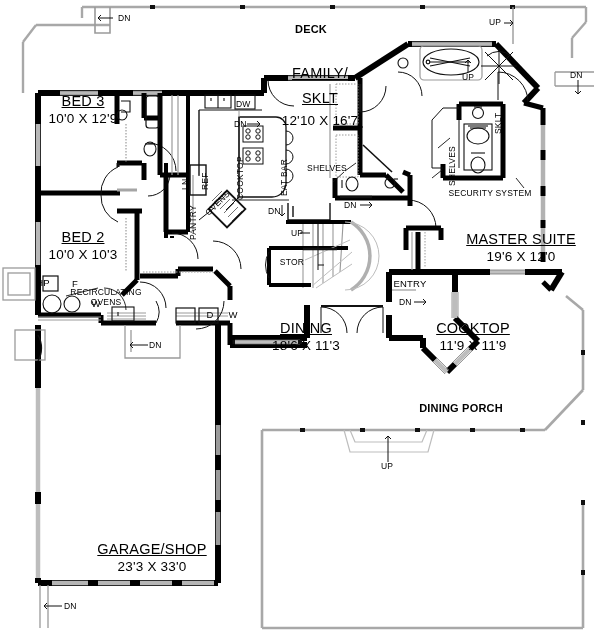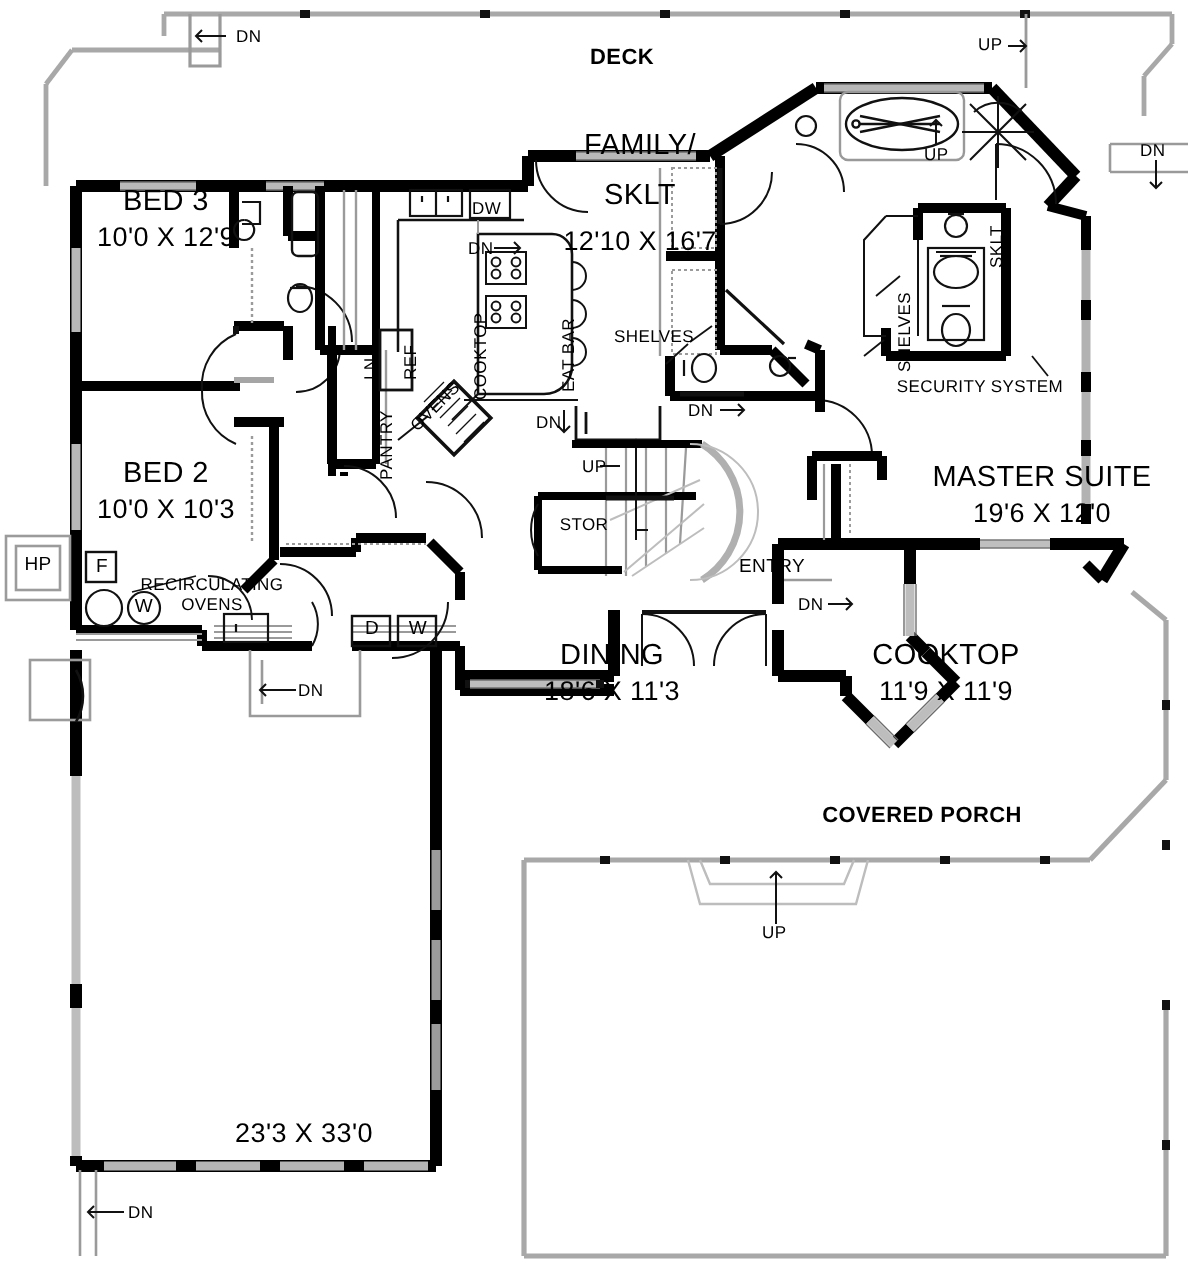--- a/index.html
+++ b/index.html
@@ -1,23 +1,23 @@
 <!DOCTYPE html>
 <html><head>
 <meta charset="utf-8">
 <style>
   html,body{margin:0;padding:0;background:#ffffff;}
   body{font-family:"Liberation Sans", sans-serif;}
   #plan{position:relative;width:600px;height:632px;background:#ffffff;overflow:hidden;}
   #plan svg{position:absolute;left:0;top:0;}
   .lbl{position:absolute;color:#000;font-family:"Liberation Sans",sans-serif;white-space:nowrap;letter-spacing:.2px;}
-  .room-name{font-size:14.5px;text-align:center;}
+  .room-name{font-size:14.5px;text-align:center;text-decoration:underline;}
   .room-dim{font-size:13.5px;text-align:center;}
   .tiny{font-size:8.5px;}
-  .small{font-size:9.5px;}
+  .small{font-size:9.5px;margin-left:24px;}
   .med{font-size:11px;font-weight:bold;}
   .ctr{transform:translateX(-50%);text-align:center;}
   .rot90{transform-origin:0 0;transform:rotate(-90deg);}
   .rot45{transform-origin:50% 50%;transform:rotate(-45deg);}
 </style>
 </head>
 <body>
 
 <div id="plan">
 
@@ -688,24 +688,25 @@
 
 <div class="lbl room-name ctr" style="left:521px;top:231px">MASTER SUITE</div>
 <div class="lbl room-dim  ctr" style="left:521px;top:249px">19'6 X 12'0</div>
 
 <div class="lbl room-name ctr" style="left:306px;top:320px">DINING</div>
 <div class="lbl room-dim  ctr" style="left:306px;top:338px">18'6 X 11'3</div>
 
 <div class="lbl room-name ctr" style="left:473px;top:320px">COOKTOP</div>
 <div class="lbl room-dim  ctr" style="left:473px;top:338px">11'9 X 11'9</div>
 
+<div class="lbl room-name ctr" style="left:152px;top:541px">GARAGE/SHOP</div>
 <div class="lbl room-dim  ctr" style="left:152px;top:559px">23'3 X 33'0</div>
 
 <div class="lbl med ctr" style="left:311px;top:23px">DECK</div>
-<div class="lbl med ctr" style="left:461px;top:402px">COVERED PORCH</div>
+<div class="lbl med ctr" style="left:461px;top:402px">DINING PORCH</div>
 <div class="lbl small ctr" style="left:386px;top:278px">ENTRY</div>
 <div class="lbl tiny ctr" style="left:490px;top:188px">SECURITY SYSTEM</div>
 <div class="lbl tiny ctr" style="left:106px;top:287px">RECIRCULATING</div>
 <div class="lbl tiny ctr" style="left:106px;top:297px">OVENS</div>
 <div class="lbl tiny ctr" style="left:327px;top:163px">SHELVES</div>
 <div class="lbl tiny ctr" style="left:292px;top:257px">STOR</div>
 
 <div class="lbl tiny" style="left:236px;top:99px">DW</div>
 <div class="lbl tiny rot90" style="left:200px;top:190px">REF</div>
 <div class="lbl tiny rot90" style="left:180px;top:190px">LN</div>

